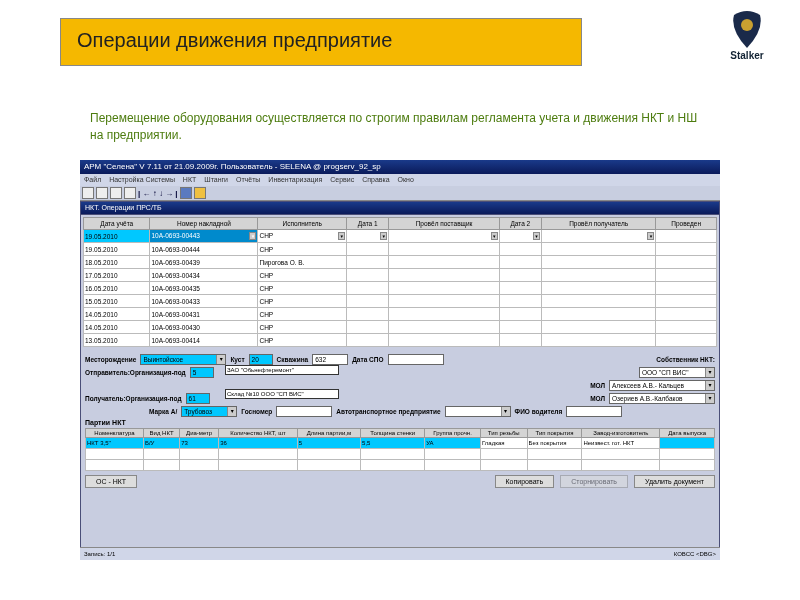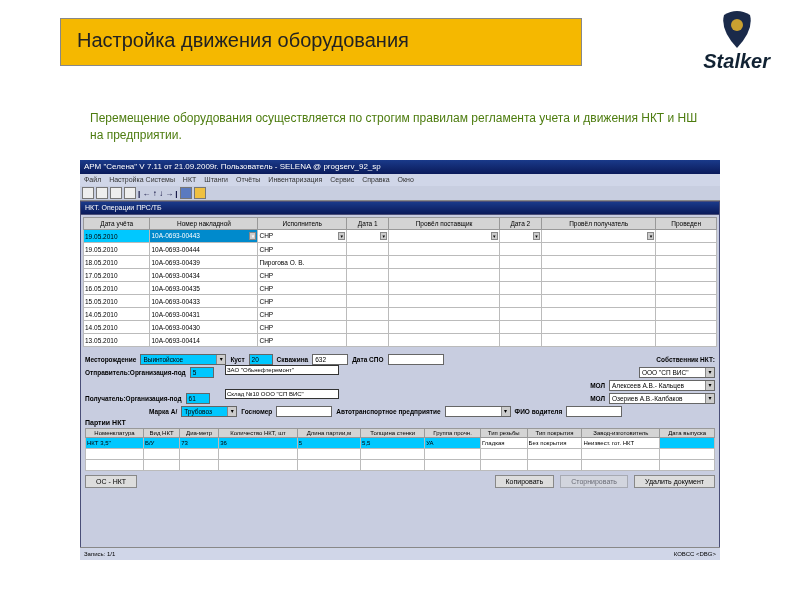--- a/index.html
+++ b/index.html
@@ -1,19 +1,19 @@
 <!DOCTYPE html>
 <html><head>
 <meta charset="utf-8">
 <style>
 html,body{margin:0;padding:0;width:800px;height:600px;font-family:Arial,Helvetica,sans-serif;background:#fff;overflow:hidden}
 .slide{position:relative;width:800px;height:600px}
 .title-bar{position:absolute;left:60px;top:18px;width:520px;height:46px;background:#f5b800;border:1px solid #888}
 .title-bar span{display:block;padding:10px 16px;font-size:20px;color:#222}
-.logo{position:absolute;right:30px;top:10px;text-align:center;color:#123;font-style:italic;font-weight:bold;font-size:20px}
+.logo{position:absolute;right:30px;top:10px;text-align:center;color:#123;font-weight:bold;font-size:10px}
 .logo svg{display:block;margin:0 auto}
 .intro{position:absolute;left:90px;top:110px;width:620px;font-size:12px;color:#4d7c0f;line-height:1.4}
 .app{position:absolute;left:80px;top:160px;width:640px;height:400px;background:#4a4e78;font-size:8px;color:#000}
 .app-titlebar{height:14px;background:linear-gradient(#1a3a8a,#0a1a5a);color:#fff;font-size:8px;line-height:14px;padding-left:4px}
 .menubar{height:12px;background:#d0d6e8;font-size:7px;line-height:12px;padding-left:4px;color:#333}
 .menubar span{margin-right:6px}
 .toolbar{height:14px;background:#c8cee0;border-bottom:1px solid #888;display:flex;align-items:center;gap:2px;padding-left:2px}
 .toolbar i{width:10px;height:10px;background:#eee;border:1px solid #777;display:inline-block}
 .child-titlebar{height:12px;background:linear-gradient(#1a3a8a,#0a1a5a);color:#fff;font-size:7px;line-height:12px;padding-left:4px;margin:1px}
 .app-body{background:#c8cde0;margin:1px;padding:2px;height:340px;overflow:hidden}
@@ -37,21 +37,21 @@
 table.parts td.sel{background:#00c8ff}
 .btn-row{display:flex;gap:6px;margin-top:4px;justify-content:center}
 .btn{background:#ddd;border:1px solid #888;padding:2px 10px;font-size:7px}
 .statusbar{position:absolute;bottom:0;left:0;right:0;height:12px;background:#d0d6e8;border-top:1px solid #888;font-size:6px;line-height:12px;padding:0 4px;display:flex;justify-content:space-between}
 </style>
 </head>
 <body>
 
 <div class="slide">
   <div class="title-bar">
-    <span>Настройка движения оборудования</span>
+    <span>Операции движения предприятие</span>
   </div>
   <div class="logo">
     <svg width="46" height="40" viewBox="0 0 46 40">
         <path d="M10 5 Q23 -3 36 5 Q40 20 23 38 Q6 20 10 5 Z" fill="#1a2a4a"></path>
         <circle cx="23" cy="15" r="6" fill="#c8a030"></circle>
       </svg>
     <span>Stalker</span>
   </div>
   <div class="intro">Перемещение оборудования осуществляется по строгим правилам регламента учета и движения НКТ и НШ на предприятии.</div>
 

